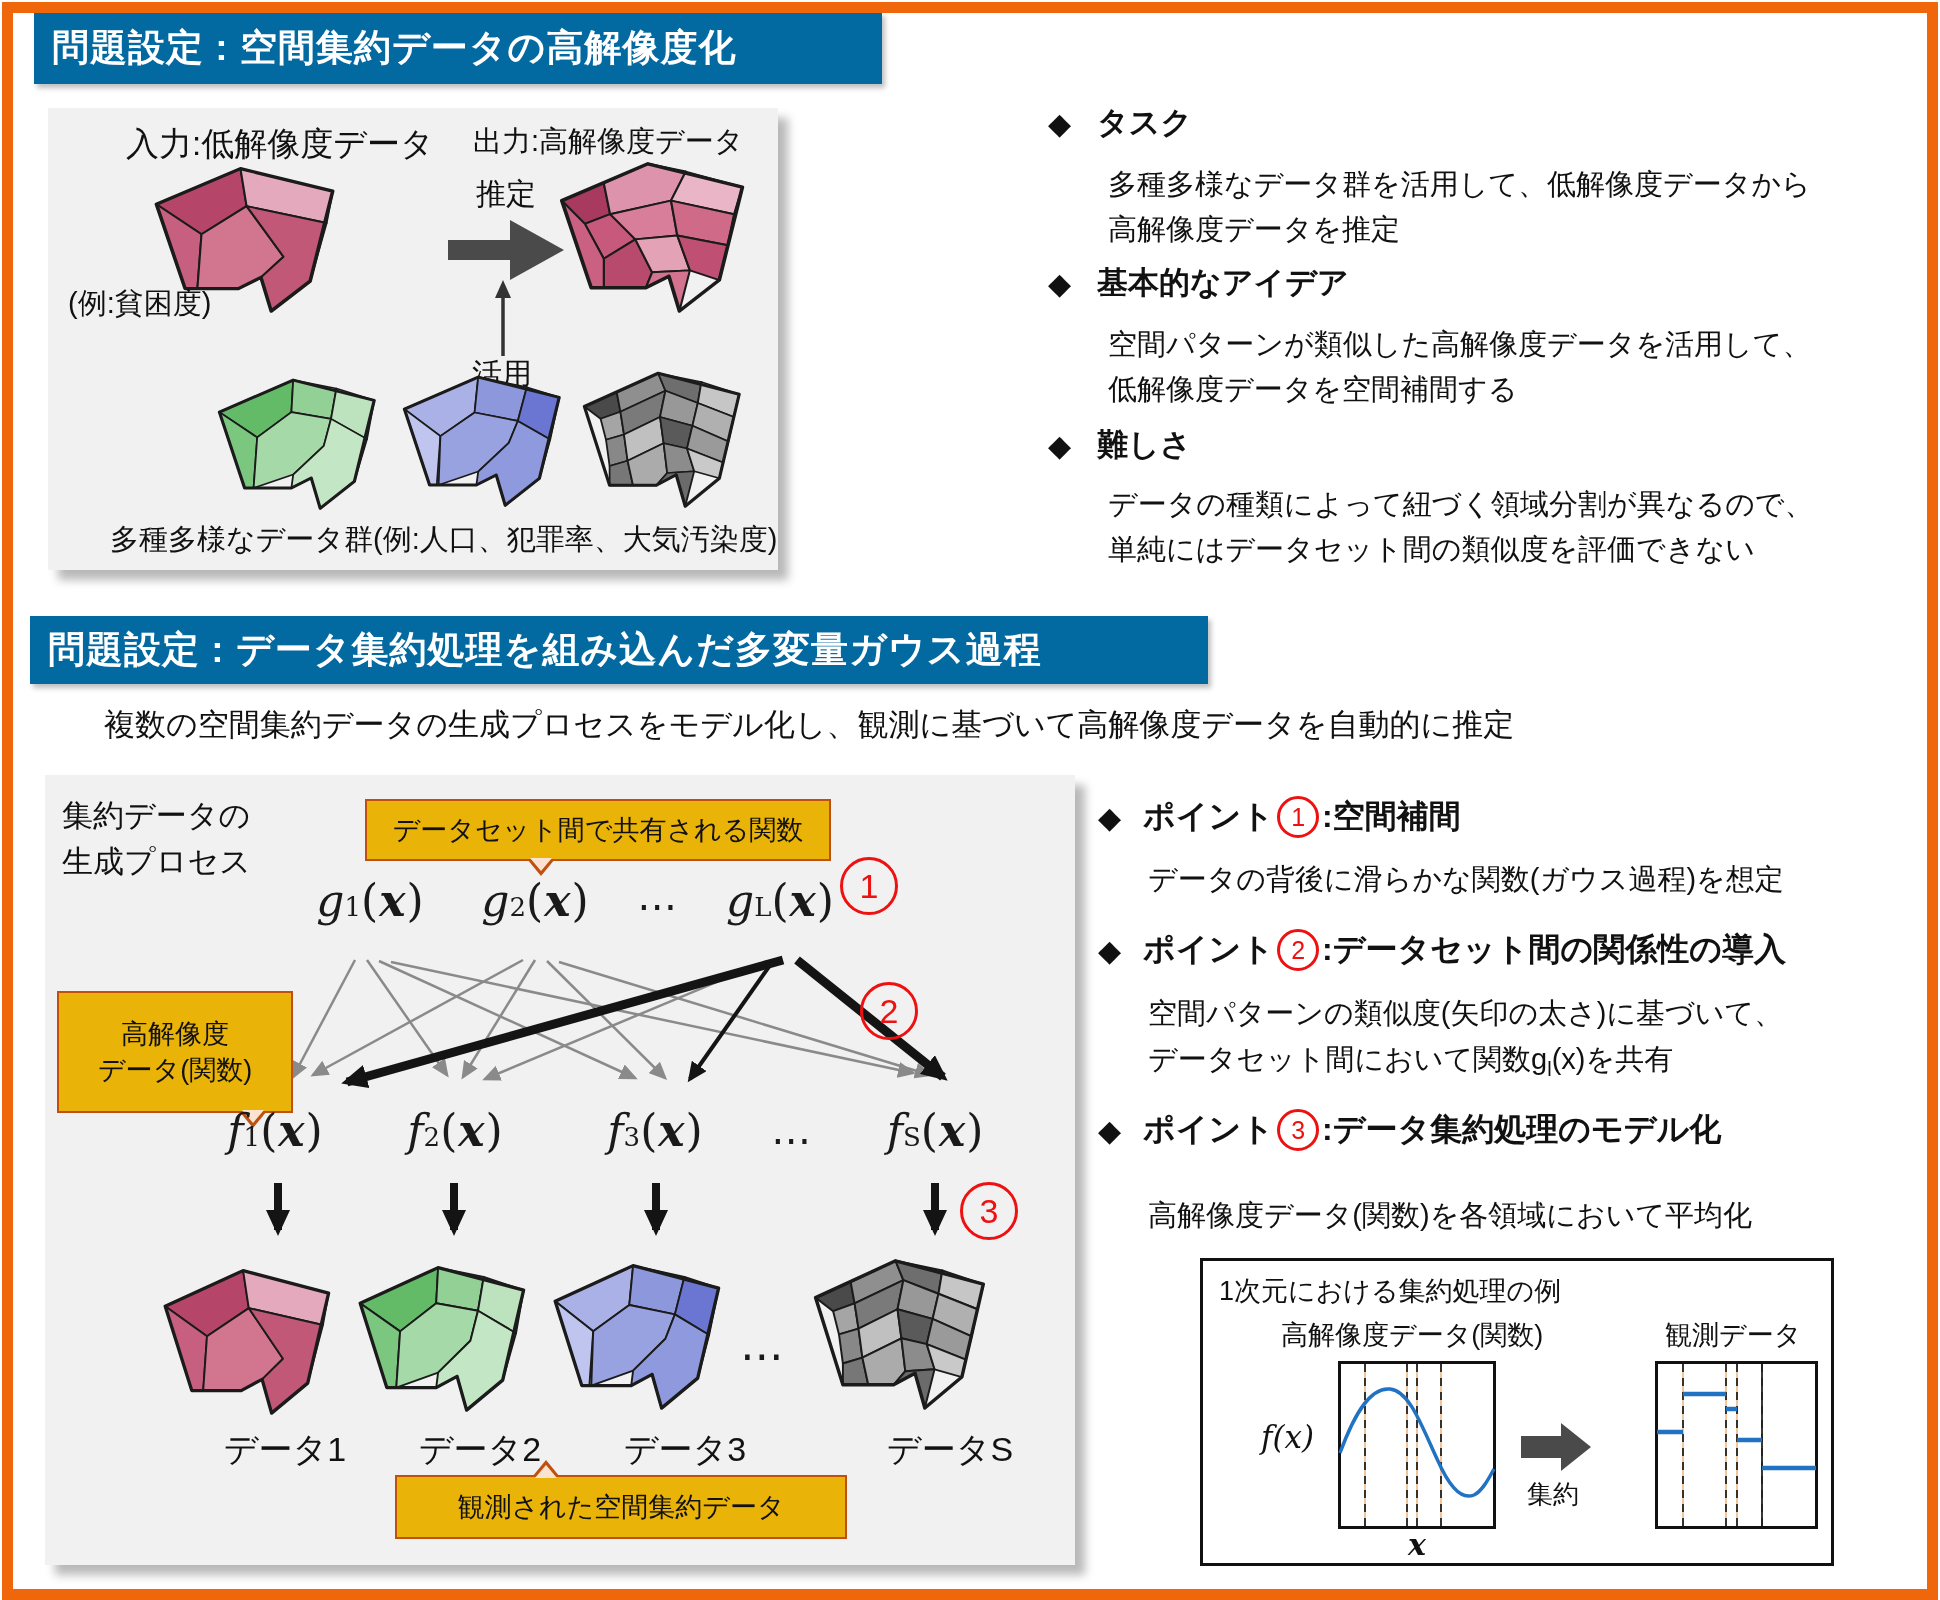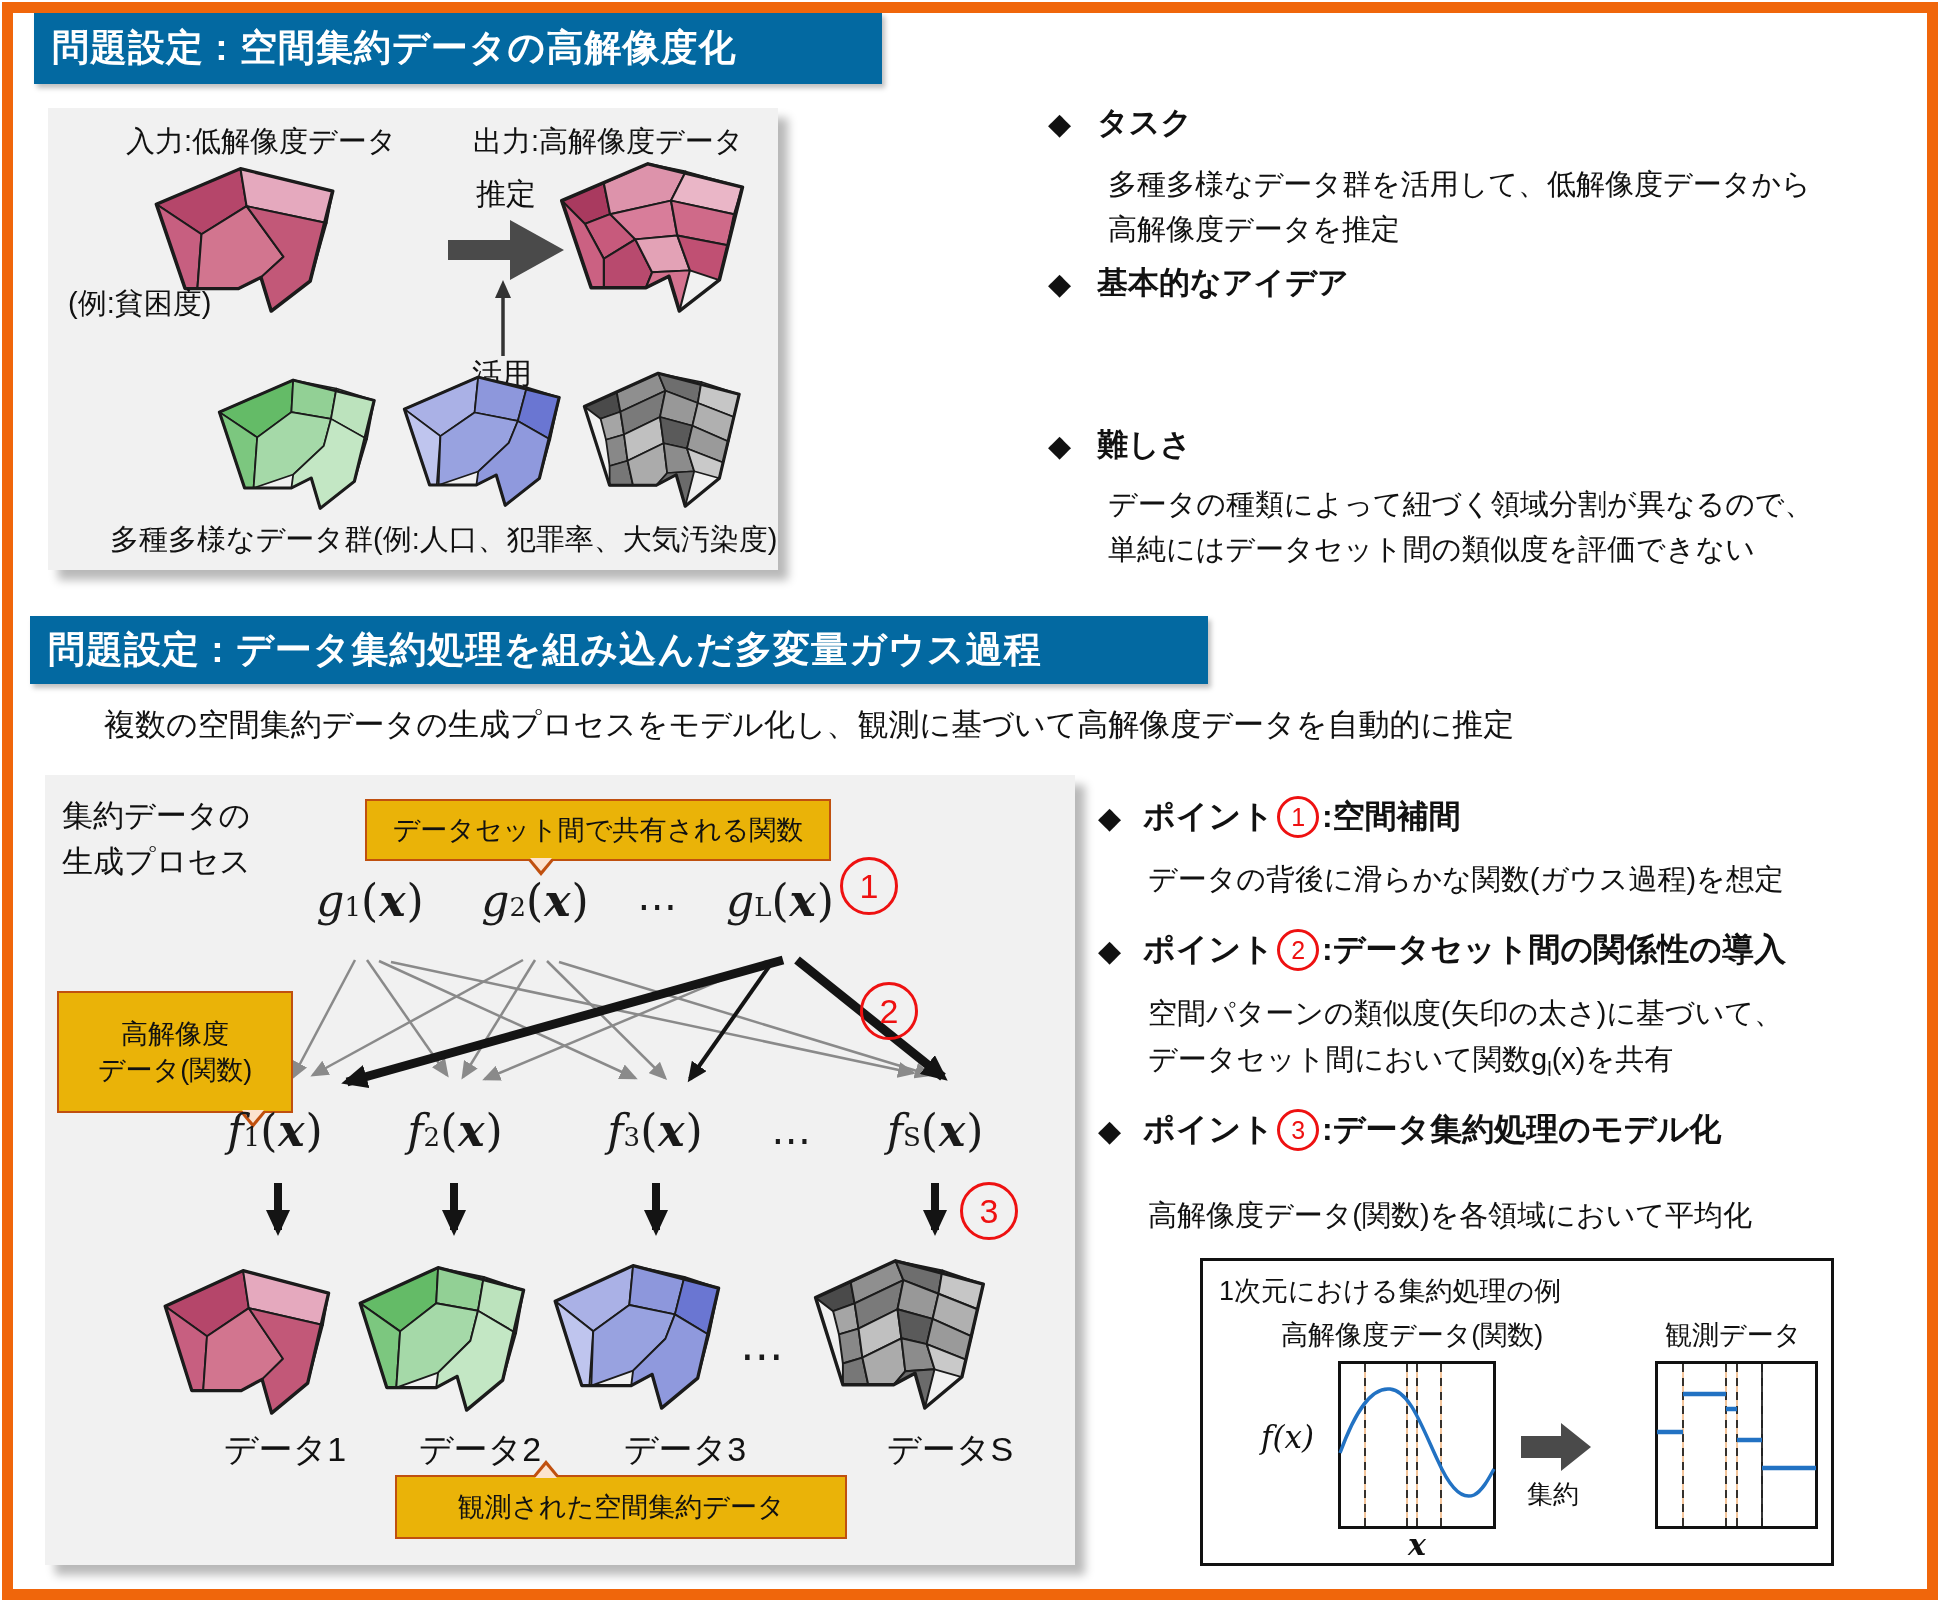--- a/index.html
+++ b/index.html
@@ -109,21 +109,21 @@
 </svg>
 
 <div class="page">
   <div class="frame"></div>
 
   <div class="banner" id="banner1">
     <span>問題設定 : 空間集約データの高解像度化</span>
   </div>
 
   <div class="graybox" id="box1">
-    <div class="abs jp29" style="left:78px;top:14px;font-size:29px;">入力:低解像度データ</div>
+    <div class="abs jp29" style="left:78px;top:14px;font-size:33px;">入力:低解像度データ</div>
     <div class="abs jp29" style="left:425px;top:14px;font-size:29px;">出力:高解像度データ</div>
 
     <svg class="map" style="left:92px;top:55px;" width="205" height="150" viewBox="0 0 200 160" preserveAspectRatio="none">
         <use href="#map-red-lo"></use>
       </svg>
     <svg class="map" style="left:497px;top:50px;" width="210" height="155" viewBox="0 0 200 160" preserveAspectRatio="none">
         <use href="#map-red-hi"></use>
       </svg>
 
     <div class="abs" style="left:428px;top:66px;font-size:30px;">推定</div>
@@ -155,20 +155,22 @@
     <span class="dia">◆</span>
     <span>タスク</span>
   </div>
   <div class="bullet-body pre" style="left:1108px;top:162px;">多種多様なデータ群を活用して、低解像度データから
 高解像度データを推定</div>
 
   <div class="bullet-head" style="left:1048px;top:262px;">
     <span class="dia">◆</span>
     <span>基本的なアイデア</span>
   </div>
+  <div class="bullet-body pre" style="left:1108px;top:322px;">空間パターンが類似した高解像度データを活用して、
+低解像度データを空間補間する</div>
 
   <div class="bullet-head" style="left:1048px;top:424px;">
     <span class="dia">◆</span>
     <span>難しさ</span>
   </div>
   <div class="bullet-body pre" style="left:1108px;top:482px;">データの種類によって紐づく領域分割が異なるので、
 単純にはデータセット間の類似度を評価できない</div>
 
   <div class="banner" id="banner2">
     <span>問題設定 : データ集約処理を組み込んだ多変量ガウス過程</span>

